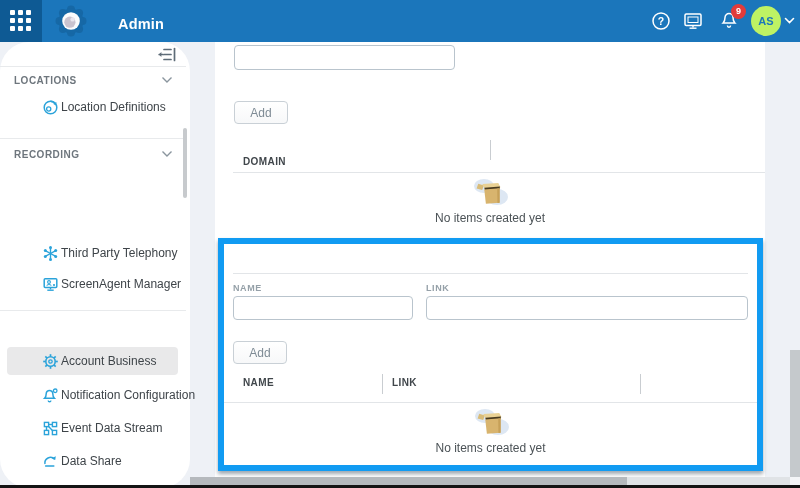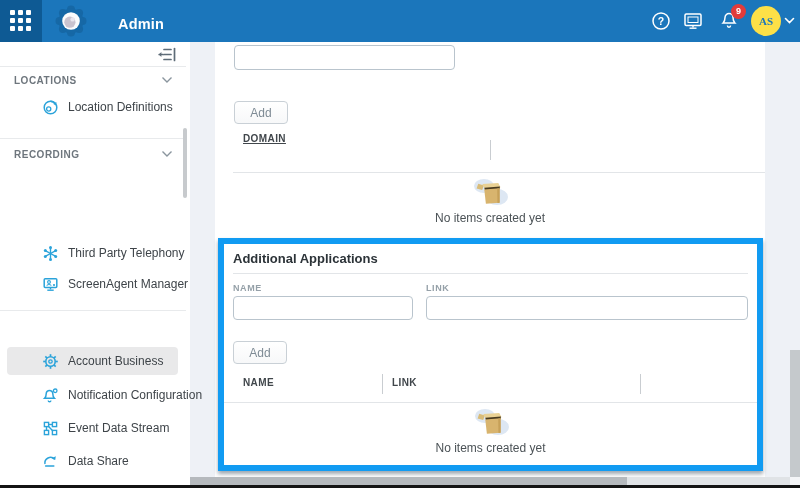--- a/index.html
+++ b/index.html
@@ -10,33 +10,33 @@
   .topbar { position:absolute; left:0; top:0; width:800px; height:42px; background:#1b76bb; z-index:30; }
   .waffle { position:absolute; left:0; top:0; width:42px; height:42px; background:#0e5a94; cursor:pointer; }
   .waffle-grid { position:absolute; left:10px; top:10px; width:22px; height:22px;
     display:grid; grid-template-columns:repeat(3,5px); grid-template-rows:repeat(3,5px); gap:3px; }
   .waffle-grid span { background:#fff; border-radius:1px; }
   .logo { position:absolute; left:53px; top:3px; width:36px; height:36px; }
   .app-title { position:absolute; left:118px; top:16px; color:#fff; font-size:14.5px; font-weight:bold; letter-spacing:.2px; }
   .hicon { position:absolute; top:11px; width:20px; height:20px; cursor:pointer; }
   .badge { position:absolute; left:731px; top:4px; min-width:15px; height:15px; padding:0 3px; background:#e23b3b;
     border-radius:8px; color:#fff; font-size:9px; font-weight:bold; line-height:15px; text-align:center; z-index:2; }
-  .avatar { position:absolute; left:751px; top:6px; width:30px; height:30px; background:#fde047; border-radius:50%;
-    color:#1b76bb; font-size:11px; font-weight:bold; display:flex; align-items:center; justify-content:center; cursor:pointer;font-family:Liberation Serif, serif; }
+  .avatar { position:absolute; left:751px; top:6px; width:30px; height:30px; background:#bef264; border-radius:50%;
+    color:#1b76bb; font-size:11px; font-weight:bold; display:flex; align-items:center; justify-content:center; cursor:pointer; }
   .av-chev { position:absolute; left:784px; top:17px; width:11px; height:8px; cursor:pointer; }
 
   
-  .sidebar { position:absolute; left:0; top:42px; width:190px; height:446px; background:#fff; z-index:10; }
+  .sidebar { position:absolute; left:0; top:42px; width:190px; height:446px; background:#fff; z-index:10;border-radius:29px; }
   .collapse-btn { position:absolute; right:13px; top:5px; width:19px; height:15px; cursor:pointer; }
   .side-divider { position:absolute; left:0; right:4px; height:1px; background:#e8eaec; }
   .shdr { position:absolute; left:14px; right:17px; height:16px; display:flex; justify-content:space-between; align-items:center; }
   .shdr-label { font-size:10px; font-weight:bold; color:#6e767d; letter-spacing:.5px; }
   .srow { position:absolute; left:0; width:186px; height:26px; display:flex; align-items:center; cursor:pointer; }
   .srow .sicon { margin-left:42px; width:17px; height:17px; flex:none; }
-  .srow .slabel { margin-left:9px; font-size:12px; color:#3e4449; white-space:nowrap; }
+  .srow .slabel { margin-left:2px; font-size:12px; color:#3e4449; white-space:nowrap; }
   .srow.sel { left:7px; width:171px; height:28px; background:#e9e9ea; border-radius:4px; }
   .srow.sel .sicon { margin-left:35px; }
   .side-thumb { position:absolute; left:183px; top:86px; width:4px; height:70px; background:#c7cacd; border-radius:2px; }
 
   
   .panel { position:absolute; left:215px; top:42px; width:550px; height:435px; background:#fff; z-index:5; }
   .tinput { position:absolute; border:1px solid #b9c4cd; border-radius:4px; background:#fff; font-size:12px; color:#333;
     padding:0 8px; outline:none; font-family:"Liberation Sans",sans-serif; }
   .add-btn { position:absolute; width:54px; height:23px; border:1px solid #c9d0d6; border-radius:4px;
     background:linear-gradient(#ffffff,#f7f8f9); color:#7e8b95; font-size:12px; font-family:"Liberation Sans",sans-serif; cursor:pointer; }
@@ -252,39 +252,38 @@
 
   <div class="side-thumb"></div>
 </div>
 
 <div class="panel">
 
   <input class="tinput" style="left: 19px; top: 3px; width: 221px; height: 25px;" value="">
 
   <button class="add-btn" style="left:19px; top:59px;">Add</button>
 
-  <div class="col-hdr" style="left:28px; top:91px;text-decoration:underline;">DOMAIN</div>
+  <div class="col-hdr" style="left:28px; top:114px;">DOMAIN</div>
   <div class="vdiv" style="left:275px; top:98px; height:20px;"></div>
   <div class="hr" style="left:18px; right:0; top:130px;"></div>
 
   <svg class="empty-icon" style="top:134px;" width="38" height="32" viewBox="0 0 38 32">
     <ellipse cx="13" cy="10" rx="10" ry="7" fill="#dde7f3"></ellipse>
     <ellipse cx="26" cy="21" rx="11" ry="8" fill="#dde7f3"></ellipse>
     <g transform="rotate(-4 19 18)">
       <polygon points="8,7 13.5,9 11.5,13.5 6,11.5" fill="#d9bc78"></polygon>
       <polygon points="12,7.5 28,7.5 30,12 14,12" fill="#e9d194"></polygon>
       <polygon points="13.8,11.3 29.4,11.3 29,13.8 14.2,13.8" fill="#4a3c20"></polygon>
       <polygon points="13.6,13 29,13 28,27.5 14.2,27.5" fill="#d8b46e"></polygon>
       <polygon points="26.6,13 29,13 28,27.5 25.8,27.5" fill="#c6a058"></polygon>
     </g>
   </svg>
   <div class="empty-text" style="top:169px;">No items created yet</div>
 
   <div class="hl-box">
-    <div class="hl-title">Additional Applications</div>
     <div class="hr" style="left:9px; right:9px; top:29px;"></div>
 
     <div class="flabel" style="left:9px; top:39px;">NAME</div>
     <input class="tinput" style="left: 9px; top: 52px; width: 180px; height: 24px;" value="">
 
     <div class="flabel" style="left:202px; top:39px;">LINK</div>
     <input class="tinput" style="left: 202px; top: 52px; width: 322px; height: 24px;" value="">
 
     <button class="add-btn" style="left:9px; top:97px;">Add</button>
 

